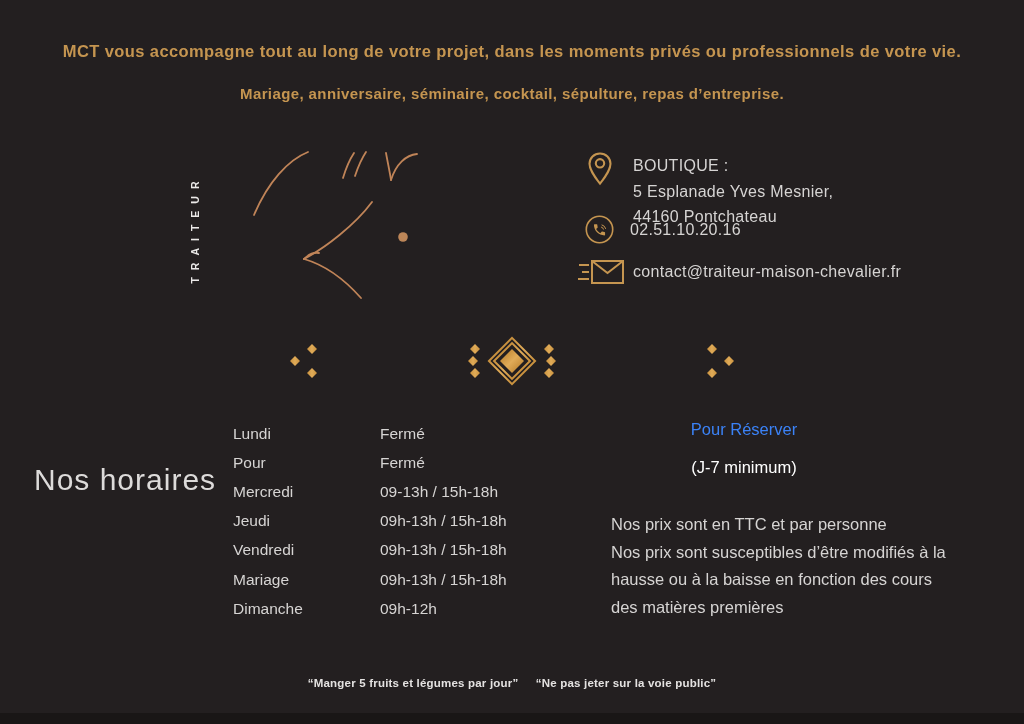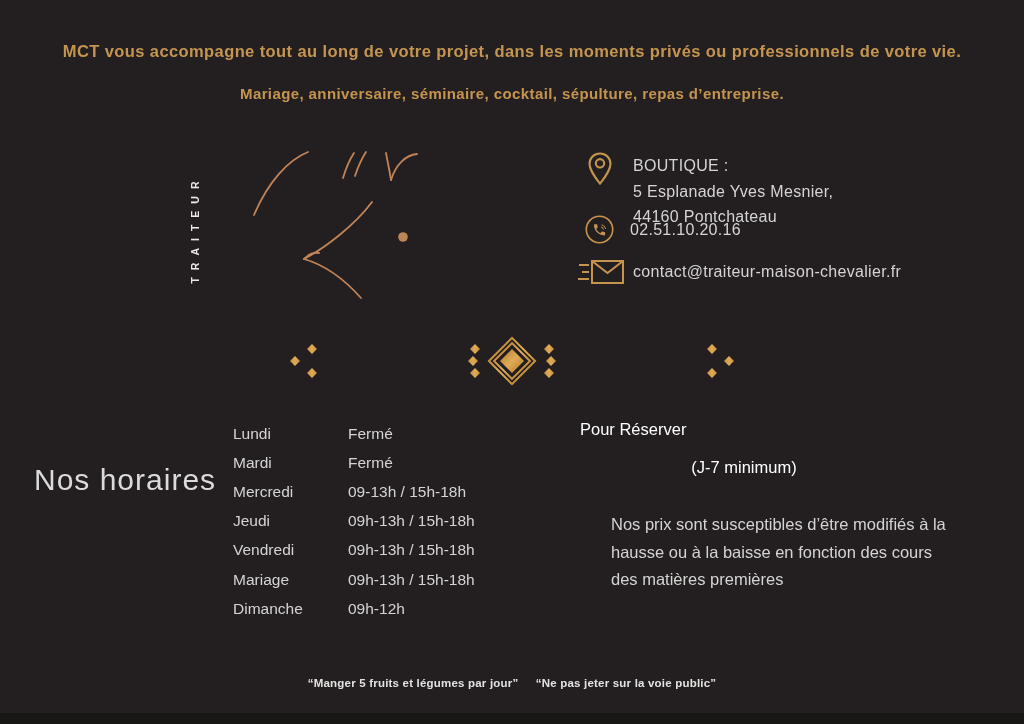--- a/index.html
+++ b/index.html
@@ -37,24 +37,24 @@
   .phone{left:630px;top:221px;white-space:nowrap;}
   .email{left:633px;top:263px;white-space:nowrap;}
   
   .hours-title{
     left:34px;top:463px;color:#dddbda;font-size:30px;font-weight:400;
     letter-spacing:1px;white-space:nowrap;
   }
   .sched{left:233px;top:419px;color:#d6d4d3;font-size:15.5px;}
   .sched .row{display:flex;height:29.2px;align-items:center;}
   .sched .day{width:115px;}
-  .sched .time{white-space:nowrap;}
-  
-  .book-title{left:580px;top:420px;width:266px;
-    color:#ffffff;font-size:16.5px;white-space:nowrap;}
+  .sched .time{white-space:nowrap;margin-left:32px;}
+  
+  .book-title{left:611px;top:420px;width:266px;text-align:center;
+    color:#3b82f6;font-size:16.5px;white-space:nowrap;}
   .book-sub{left:611px;top:458px;width:266px;text-align:center;
     color:#ffffff;font-size:16.5px;white-space:nowrap;}
   .book-note{left:611px;top:511px;width:345px;
     color:#d6d4d3;font-size:16.5px;line-height:27.5px;}
   
   .footer{
     top:677px;left:0;width:1024px;text-align:center;
     color:#e4e2e1;font-size:11.5px;font-weight:bold;letter-spacing:.2px;
   }
   .footer .q + .q{margin-left:14px;}
@@ -162,21 +162,21 @@
   </svg>
 
   <div class="abs hours-title">Nos horaires</div>
 
   <div class="abs sched">
     <div class="row">
       <span class="day">Lundi</span>
       <span class="time">Fermé</span>
     </div>
     <div class="row">
-      <span class="day">Mardi</span>
+      <span class="day">Pour</span>
       <span class="time">Fermé</span>
     </div>
     <div class="row">
       <span class="day">Mercredi</span>
       <span class="time">09-13h / 15h-18h</span>
     </div>
     <div class="row">
       <span class="day">Jeudi</span>
       <span class="time">09h-13h / 15h-18h</span>
     </div>
@@ -190,20 +190,21 @@
     </div>
     <div class="row">
       <span class="day">Dimanche</span>
       <span class="time">09h-12h</span>
     </div>
   </div>
 
   <div class="abs book-title">Pour Réserver</div>
   <div class="abs book-sub">(J-7 minimum)</div>
   <div class="abs book-note">
+    <div>Nos prix sont en TTC et par personne</div>
     <div>Nos prix sont susceptibles d’être modifiés à la hausse ou à la baisse en fonction des cours des matières premières</div>
   </div>
 
   <div class="abs footer">
     <span class="q">“Manger 5 fruits et légumes par jour”</span>
     <span class="q">“Ne pas jeter sur la voie public”</span>
   </div>
 
   <div class="abs bottom-strip"></div>
 </div>

